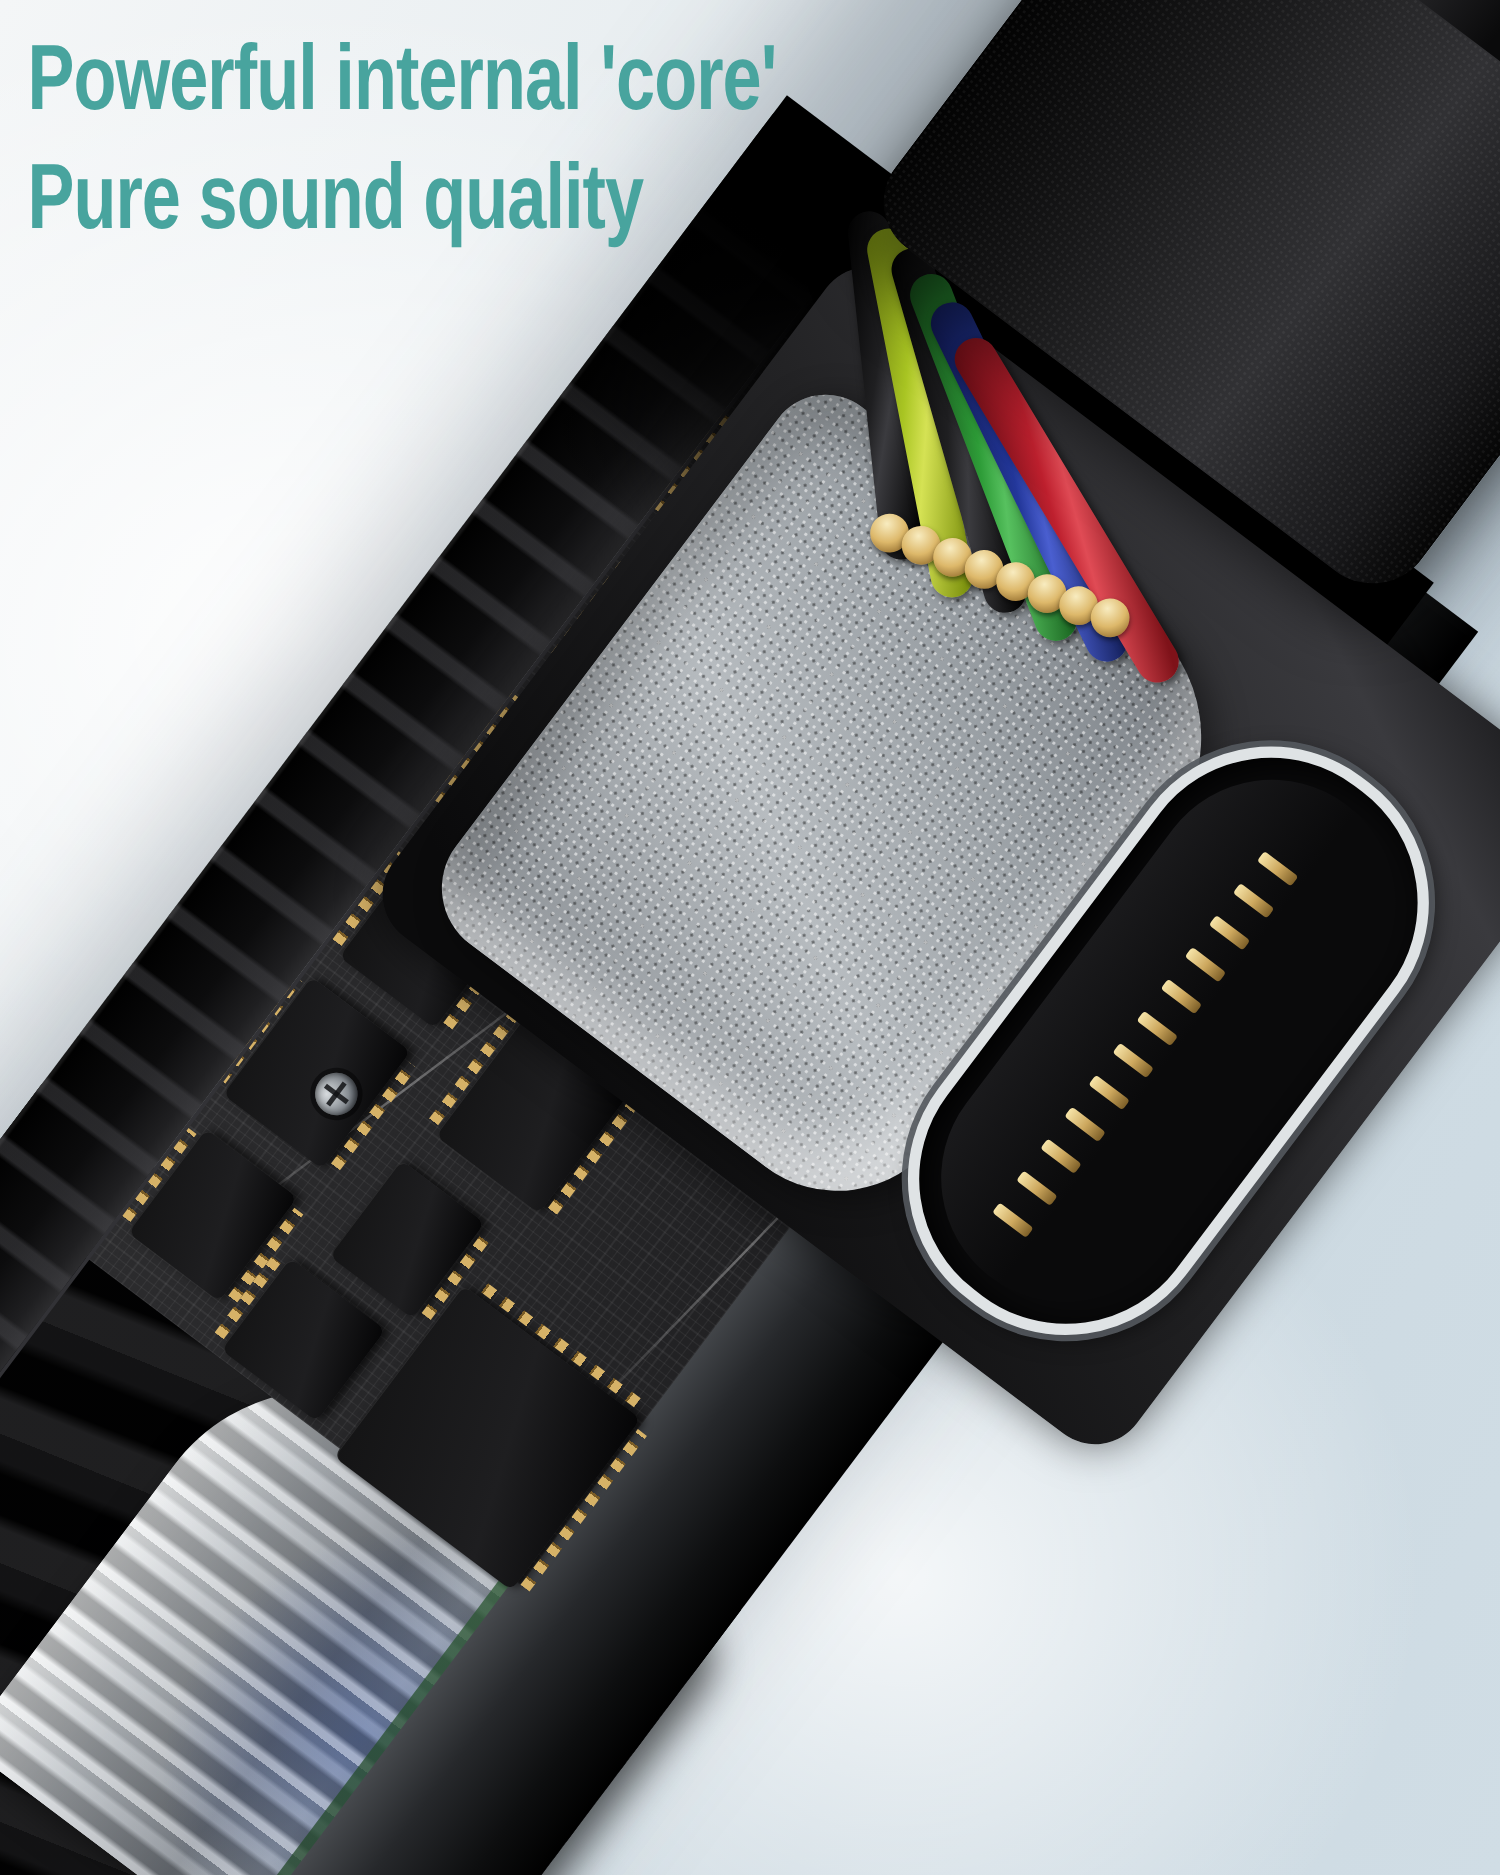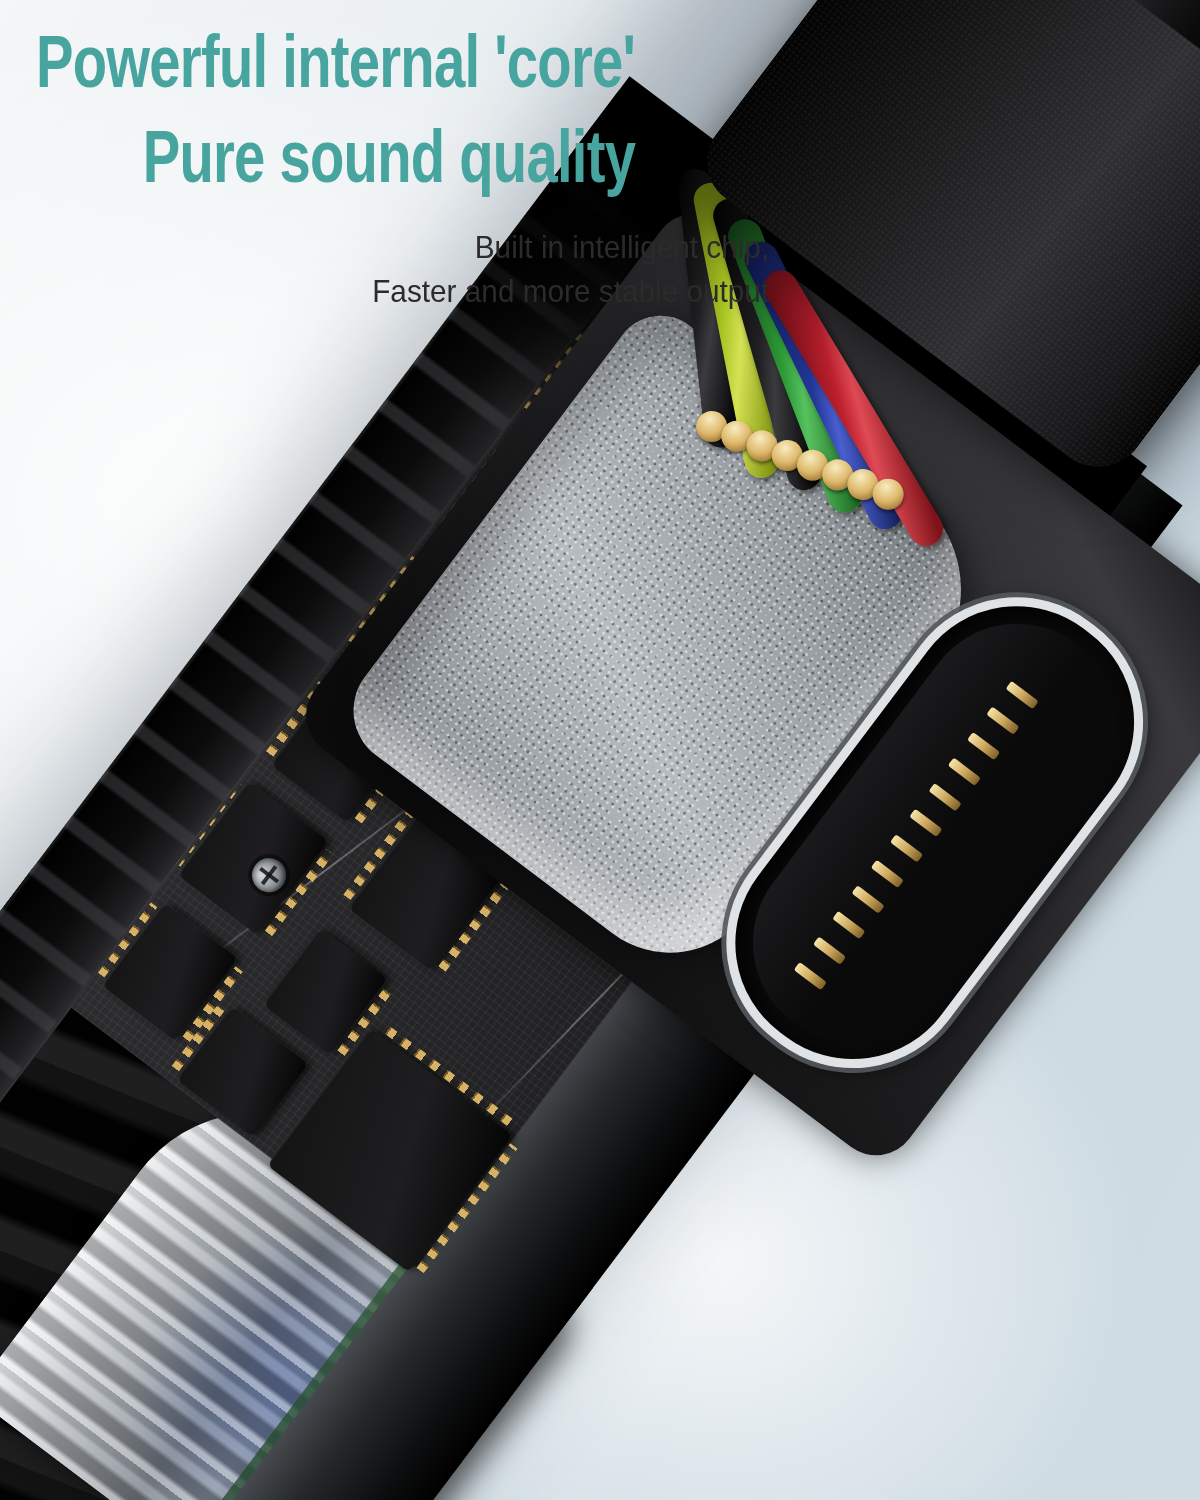--- a/index.html
+++ b/index.html
@@ -6,21 +6,21 @@
   .stage{
     position:relative; width:1200px; height:1500px; overflow:hidden;
     font-family:"Liberation Sans", sans-serif;
     background:
       radial-gradient(85% 55% at 20% 34%, rgba(255,255,255,.95), rgba(255,255,255,0) 62%),
       radial-gradient(60% 45% at 60% 84%, rgba(255,255,255,.8), rgba(255,255,255,0) 58%),
       linear-gradient(115deg, var(--bg-left,#f4f6f7) 0%, #e7edf0 34%, var(--bg-right,#ccd9e1) 70%, #d0dde5 100%);
   }
 
   
-  .copy{position:absolute; left:36px; top:14px; z-index:6;text-align:right;}
+  .copy{position:absolute; left:22px; top:14px; z-index:6;}
   .h-line{
     display:block; font-weight:700; font-size:74px; line-height:95px;
     color:var(--accent,#48a49e); letter-spacing:-1px;
     transform:scaleX(.76); transform-origin:0 50%; white-space:nowrap;
   }
   .sub{margin:21px 0 0 0;}
   .s-line{
     display:block; font-size:32px; line-height:44px; color:var(--text-dark,#2b2b2b);
     transform:scaleX(.93); transform-origin:0 50%; white-space:nowrap;
   }
@@ -248,19 +248,15 @@
     <div class="overmold"></div>
     <div class="collar"></div>
 
   </div>
 
   <header class="copy">
     <h1 style="margin:0;">
       <span class="h-line">Powerful internal 'core'</span>
       <span class="h-line">Pure sound quality</span>
     </h1>
-    <p class="sub">
-      <span class="s-line">Built in intelligent chip,</span>
-      <span class="s-line">Faster and more stable output</span>
-    </p>
   </header>
 
 </div>
 
 </body></html>

